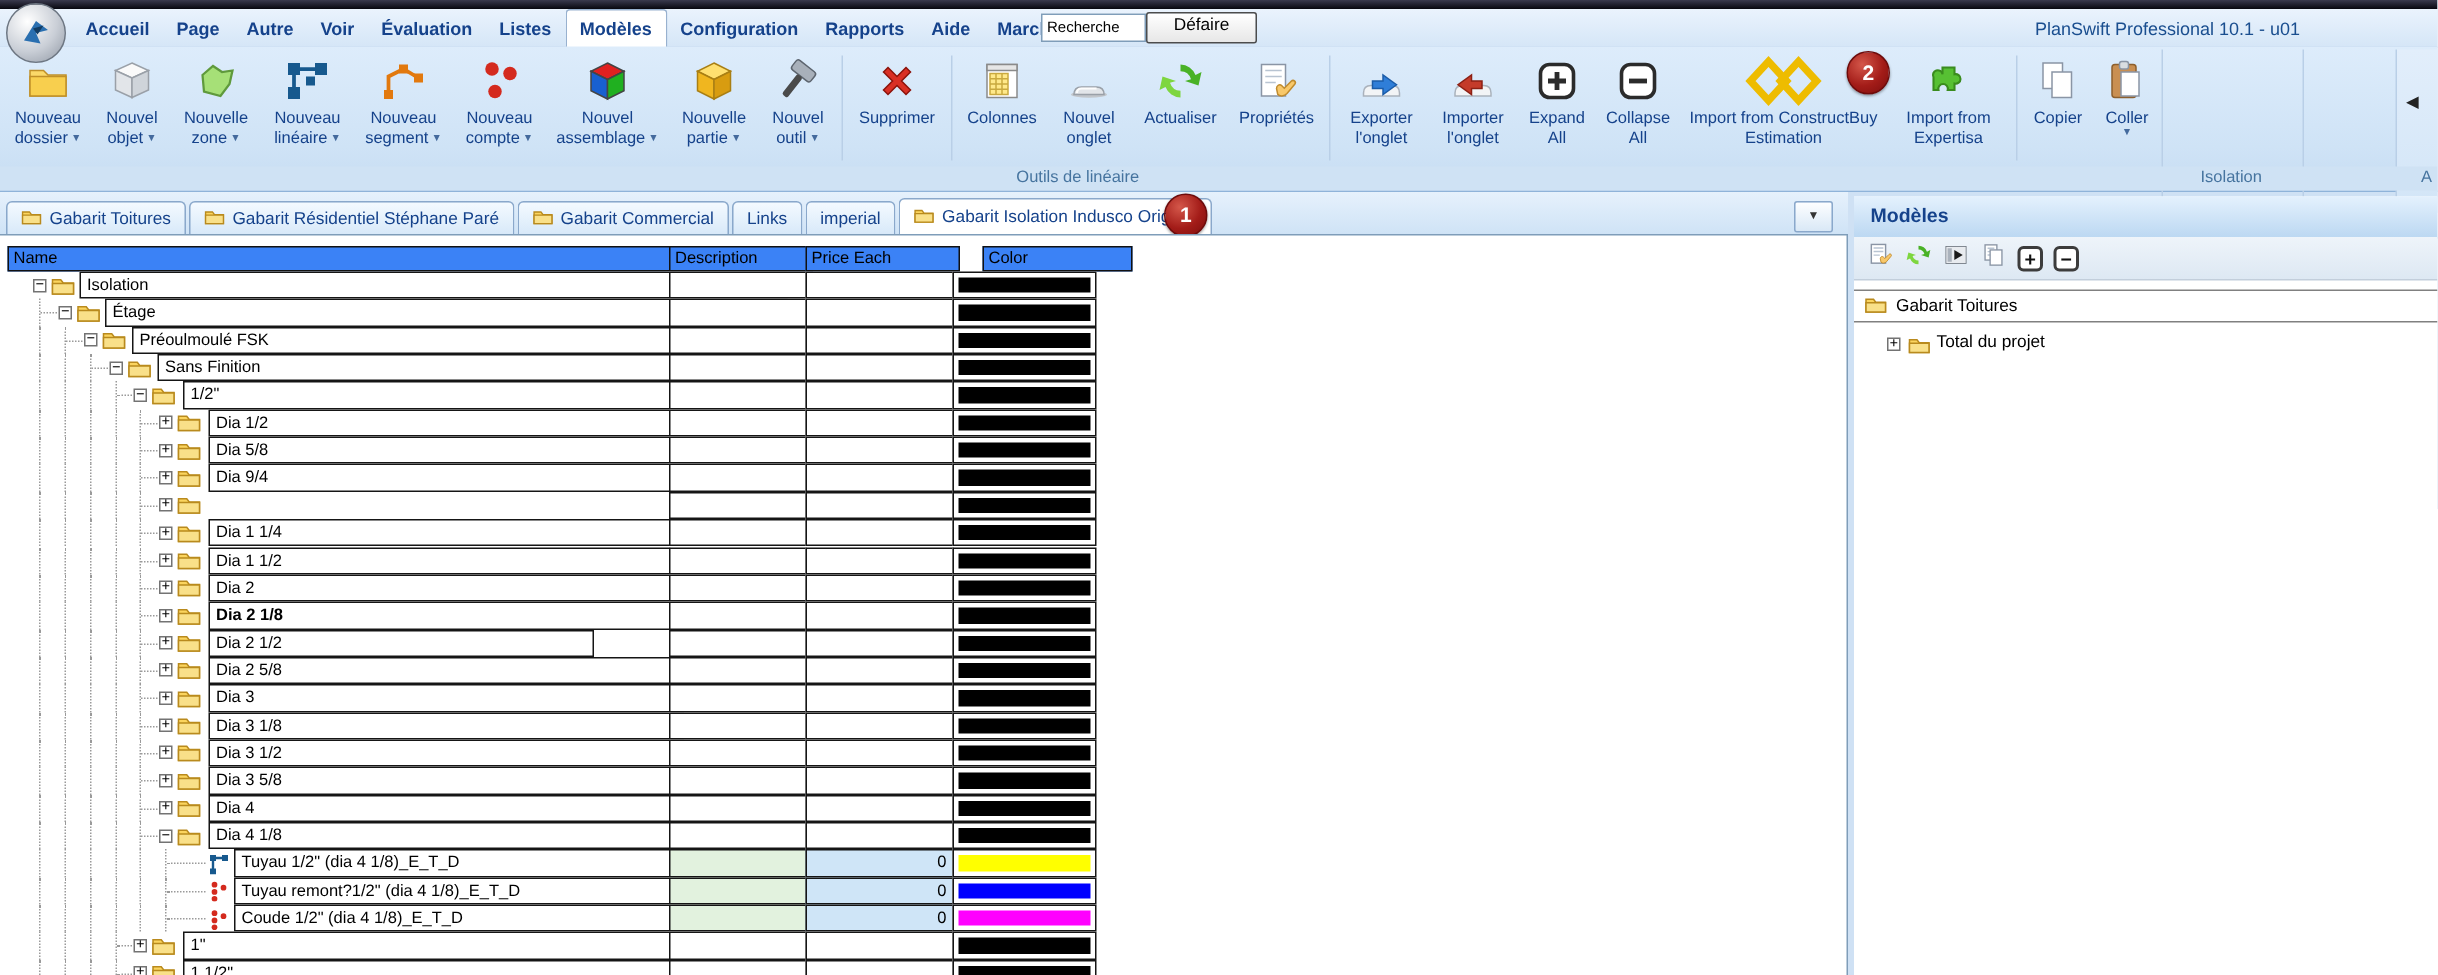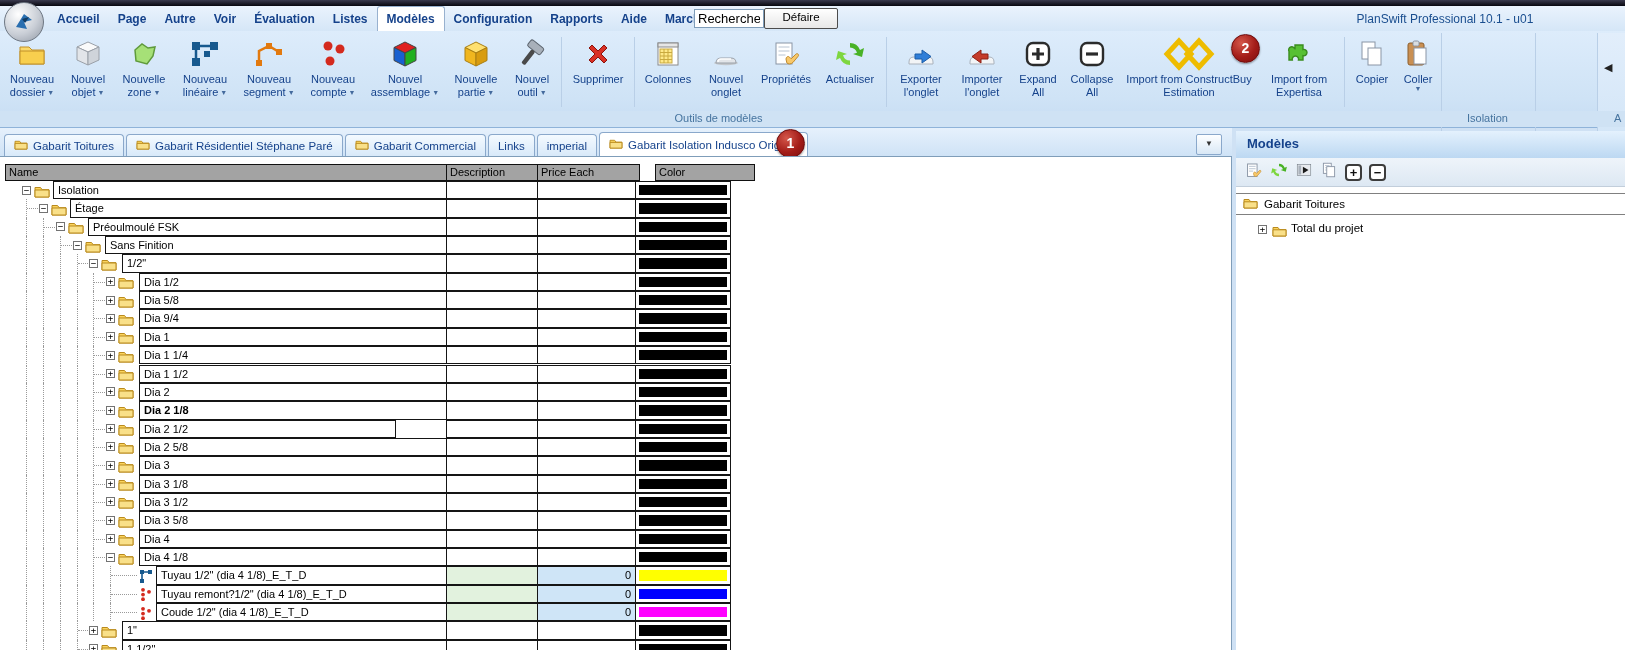--- a/index.html
+++ b/index.html
@@ -9,21 +9,21 @@
   
   #topstrip{left:0;top:0;width:1625px;height:6px;background:linear-gradient(#3a3a4e,#07070f);}
   
   #menubar{left:0;top:6px;width:1625px;height:25px;background:linear-gradient(#eaf3fd,#d5e6f7);border-bottom:1px solid #b3cbe6;}
   #logo{left:4px;top:2px;width:38px;height:38px;border-radius:50%;z-index:30;
         background:radial-gradient(circle at 35% 30%,#ffffff,#c9ced6 55%,#8f97a3);border:1px solid #6d7682;
         display:flex;align-items:center;justify-content:center;}
   #menuitems{position:absolute;left:48px;top:0;height:25px;display:flex;align-items:center;}
   .mitem{font-size:12px;font-weight:600;color:#15428b;padding:4px 9px;white-space:nowrap;}
   .mactive{background:#ffffff;border:1px solid #98b1cf;border-bottom:none;border-radius:3px 3px 0 0;padding:5px 9px 7px 9px;margin-bottom:-1px;}
-  #searchbox{left:694px;top:3px;width:62px;height:15px;border:1px solid #7f9db9;font-size:13px;padding:1px 3px;font-family:"Liberation Sans",sans-serif;background:#fff;}
+  #searchbox{left:694px;top:3px;width:62px;height:15px;border:1px solid #7f9db9;font-size:10px;padding:1px 3px;font-family:"Liberation Sans",sans-serif;background:#fff;}
   #undobtn{left:764px;top:2px;width:72px;height:19px;background:linear-gradient(#ffffff,#e7e7e7);border:1px solid #4c4c4c;border-radius:2px;
            font-size:11.5px;text-align:center;line-height:17px;color:#000;}
   #apptitle{left:1280px;top:6px;width:330px;text-align:center;font-size:12px;color:#1a4e8f;}
   
   #ribbon{left:0;top:31px;width:1625px;height:96px;background:linear-gradient(#ddecfb,#cfe3f6 70%,#c6dcf2);border-bottom:1px solid #8fb3d9;}
   #ribbonbtns{position:absolute;left:4px;top:2px;height:78px;display:flex;align-items:stretch;column-gap:3px;}
   .rbtn{display:flex;flex-direction:column;align-items:center;justify-content:flex-start;padding-top:2px;position:relative;}
   .ric{height:38px;display:flex;align-items:center;justify-content:center;flex:none;}
   .rlb{font-size:11px;color:#15428b;text-align:center;line-height:1.18;}
   .dd{font-size:7px;color:#446a9d;vertical-align:1px;padding-left:2px;}
@@ -40,21 +40,21 @@
   
   #tabstrip{left:0;top:128px;width:1232px;height:28px;background:linear-gradient(#e6f1fc,#cfe3f6);}
   #tabs{position:absolute;left:4px;bottom:0;display:flex;align-items:flex-end;column-gap:2px;}
   .tab{height:21px;display:flex;align-items:center;column-gap:5px;padding:0 9px;border:1px solid #8aa8cb;border-bottom:none;
        border-radius:4px 4px 0 0;background:linear-gradient(#f4faff,#d8e9f9);font-size:11.5px;color:#15428b;white-space:nowrap;}
   .tabsel{background:#ffffff;height:23px;}
   #tabdrop{left:1196px;top:6px;width:24px;height:19px;background:linear-gradient(#fdfeff,#d9e8f6);border:1px solid #8aa8cb;border-radius:2px;
            font-size:8px;color:#333;text-align:center;line-height:18px;}
   
   #tablepane{left:0;top:156px;width:1231px;height:494px;background:#fff;border-top:1px solid #7f9db9;border-right:1px solid #7f9db9;overflow:hidden;}
-  .hcell{position:absolute;top:7px;height:15px;background:#a3a3a3;border:1px solid #111;font-size:11px;color:#000;line-height:15px;padding-left:3px;}
+  .hcell{position:absolute;top:7px;height:15px;background:#3b82f6;border:1px solid #111;font-size:11px;color:#000;line-height:15px;padding-left:3px;}
   #rows{position:absolute;left:0;top:24px;width:1231px;height:470px;}
   .trow{position:absolute;left:0;width:1231px;height:18.35px;}
   .vguide{position:absolute;top:0;height:18.35px;width:1px;border-left:1px dotted #9a9a9a;}
   .hguide{position:absolute;top:9px;height:1px;border-top:1px dotted #9a9a9a;}
   .expander{position:absolute;top:4.5px;width:9px;height:9px;background:#fff;border:1px solid #737373;
             font-family:"DejaVu Sans Mono",monospace;font-size:9px;line-height:7.5px;text-align:center;color:#000;box-sizing:border-box;}
   .ricon{position:absolute;top:2.5px;}
   .cell{position:absolute;top:0;height:18.35px;border:1px solid #151515;box-sizing:border-box;font-size:11px;line-height:16.5px;color:#000;background:#fff;}
   .ncell{padding-left:4px;white-space:nowrap;overflow:hidden;}
   .dcell{left:446px;width:92px;}
@@ -228,38 +228,38 @@
     <div class="rbtn" style="width:54px">
       <span class="ric">
           <svg width="32" height="32" viewBox="0 0 32 32">
             <ellipse cx="16" cy="25" rx="12" ry="2.2" fill="#c2c6cb"></ellipse>
             <path d="M6 25 q0-5 5-5 h10 q5 0 5 5z" fill="#e2e5e9" stroke="#9aa0a8"></path>
             <path d="M8 24 q0-3 3-3 h10" fill="none" stroke="#fdfdfd" stroke-width="1.4"></path>
           </svg>
         </span>
       <span class="rlb"><span>Nouvel onglet</span></span>
     </div>
+    <div class="rbtn" style="width:62px">
+      <span class="ric">
+          <svg width="32" height="32" viewBox="0 0 32 32">
+            <path d="M16 5 a11 11 0 0 1 10 7 l4-2 -2 9 -9-3 4-1.2 a7.5 7.5 0 0 0-7-5.3z" fill="#49b226"></path>
+            <path d="M16 27 a11 11 0 0 1-10-7 l-4 2 2-9 9 3 -4 1.2 a7.5 7.5 0 0 0 7 5.3z" fill="#7ed63f"></path>
+          </svg>
+        </span>
+      <span class="rlb"><span>Actualiser</span></span>
+    </div>
     <div class="rbtn" style="width:60px">
       <span class="ric">
           <svg width="32" height="32" viewBox="0 0 32 32">
             <rect x="6" y="5" width="16" height="21" fill="#fff" stroke="#8a95a5"></rect>
             <path d="M8.5 9h11M8.5 13h11M8.5 17h7" stroke="#b8c4d2" fill="none"></path>
             <path d="M16 21 c0-2.2 2.2-3.2 3.4-2 l1.8 1.8 4.6-4.6 c1.6-1.6 3.8.6 2.2 2.2 l-5 6 c-1.8 2-5 2-6.2.4z" fill="#f8c86a" stroke="#c08b2d"></path>
           </svg>
         </span>
       <span class="rlb"><span>Propriétés</span></span>
-    </div>
-    <div class="rbtn" style="width:62px">
-      <span class="ric">
-          <svg width="32" height="32" viewBox="0 0 32 32">
-            <path d="M16 5 a11 11 0 0 1 10 7 l4-2 -2 9 -9-3 4-1.2 a7.5 7.5 0 0 0-7-5.3z" fill="#49b226"></path>
-            <path d="M16 27 a11 11 0 0 1-10-7 l-4 2 2-9 9 3 -4 1.2 a7.5 7.5 0 0 0 7 5.3z" fill="#7ed63f"></path>
-          </svg>
-        </span>
-      <span class="rlb"><span>Actualiser</span></span>
     </div>
 
     <div class="rsep"></div>
 
     <div class="rbtn" style="width:58px">
       <span class="ric">
           <svg width="32" height="32" viewBox="0 0 32 32">
             <path d="M4 24 q0-5 5-5 h14 q5 0 5 5v2H4z" fill="#f2f4f6" stroke="#aab2bc"></path>
             <path d="M10 16 h7 v-4 l9 6.5 -9 6.5 v-4 h-7z" fill="#2f7ed8" stroke="#1b5ca8"></path>
           </svg>
@@ -336,21 +336,21 @@
       <span class="rlb"><span>Coller</span><span class="ddb">▼</span></span>
     </div>
   </div>
 
   <div id="clipgroup" class="abs"></div>
   <div id="stubgroup" class="abs"></div>
   <div id="stubarrow" class="abs">◀</div>
 </div>
 
 <div id="ribstrip" class="abs">
-  <div class="griplabel" style="left:0;width:1437px;text-align:center;">Outils de modèles</div>
+  <div class="griplabel" style="left:0;width:1437px;text-align:center;">Outils de linéaire</div>
   <div class="griplabel" style="left:1441px;width:93px;text-align:center;">Isolation</div>
   <div class="griplabel" style="left:1614px;">A</div>
 </div>
 
 <div id="tabstrip" class="abs">
   <div id="tabs">
       <div class="tab">
         <span><svg width="14" height="11" viewBox="0 0 15 12">
             <path d="M1 2.5 h5 l1.5 2 H14 V11 H1z" fill="#fbd45e" stroke="#b98a1d"></path>
             <path d="M1 4.8h13V11H1z" fill="#f9e089" stroke="#b98a1d"></path>
@@ -536,21 +536,20 @@
         <div class="vguide" style="left: 43px;"></div>
         <div class="vguide" style="left: 60px;"></div>
         <div class="vguide" style="left: 77px;"></div>
         <div class="vguide" style="left: 93px;"></div>
         <div class="hguide" style="left: 94px; width: 11px;"></div>
         <div class="expander" style="left: 106px;">+</div>
         <div class="ricon" style="left: 118px;"><svg width="16" height="13" viewBox="0 0 16 13">
             <path d="M1 2.5 h5.5 l1.7 2.2 H15 V12 H1z" fill="#fbd45e" stroke="#b98a1d"></path>
             <path d="M1 5h14v7H1z" fill="#f9e089" stroke="#b98a1d"></path>
           </svg></div>
-        <div class="cell ncell" style="left: 139px; width: 308px;">Dia 1</div>
         <div class="cell dcell"></div>
         <div class="cell pcell"></div>
         <div class="cell ccell">
           <div class="swatch" style="background: rgb(0, 0, 0);"></div>
         </div>
       </div>
       <div class="trow" style="top: 165.15px;">
         <div class="vguide" style="left: 26px;"></div>
         <div class="vguide" style="left: 43px;"></div>
         <div class="vguide" style="left: 60px;"></div>

